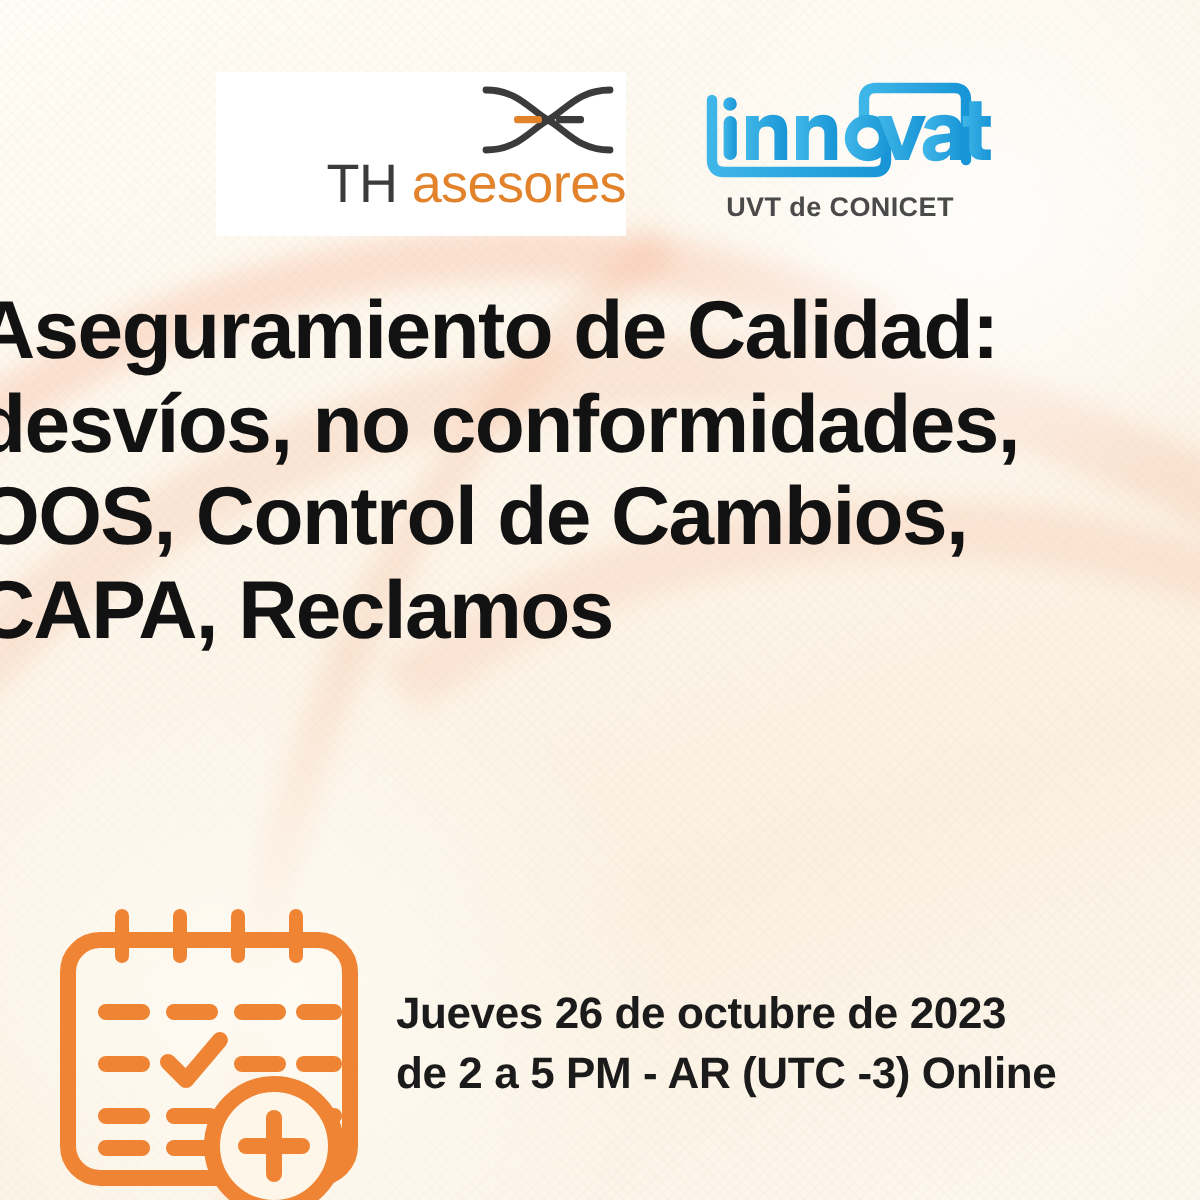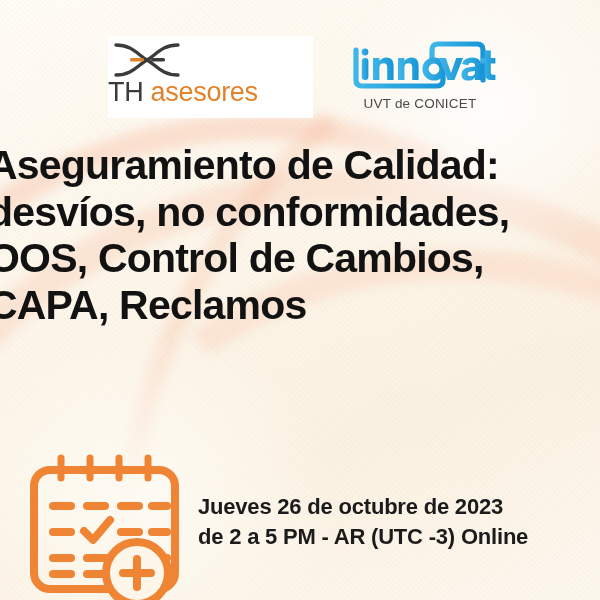--- a/index.html
+++ b/index.html
@@ -100,21 +100,21 @@
     width: 600px; height: 136px;
   }
 
   .th-card {
     position: absolute;
     left: 108px; top: 36px;
     width: 205px; height: 82px;
     background: #ffffff;
     display: flex;
     flex-direction: column;
-    align-items: flex-start;
+    align-items: flex-end;
     justify-content: flex-start;
   }
   .th-mark {
     margin-top: 6px;
     width: 78px; height: 36px;
   }
   .th-word {
     margin-top: 1px;
     font-size: 27px;
     font-weight: 400;
@@ -132,21 +132,21 @@
     display: flex;
     flex-direction: column;
     align-items: center;
   }
   .innovat-mark {
     width: 152px; height: 58px;
   }
   .innovat-sub {
     margin-top: 2px;
     font-size: 13.5px;
-    font-weight: 400;
+    font-weight: 700;
     letter-spacing: .2px;
     color: #4a4a4a;
     white-space: nowrap;
   }
 
   
   .headline {
     position: absolute;
     left: -12px;
     top: 142px;

